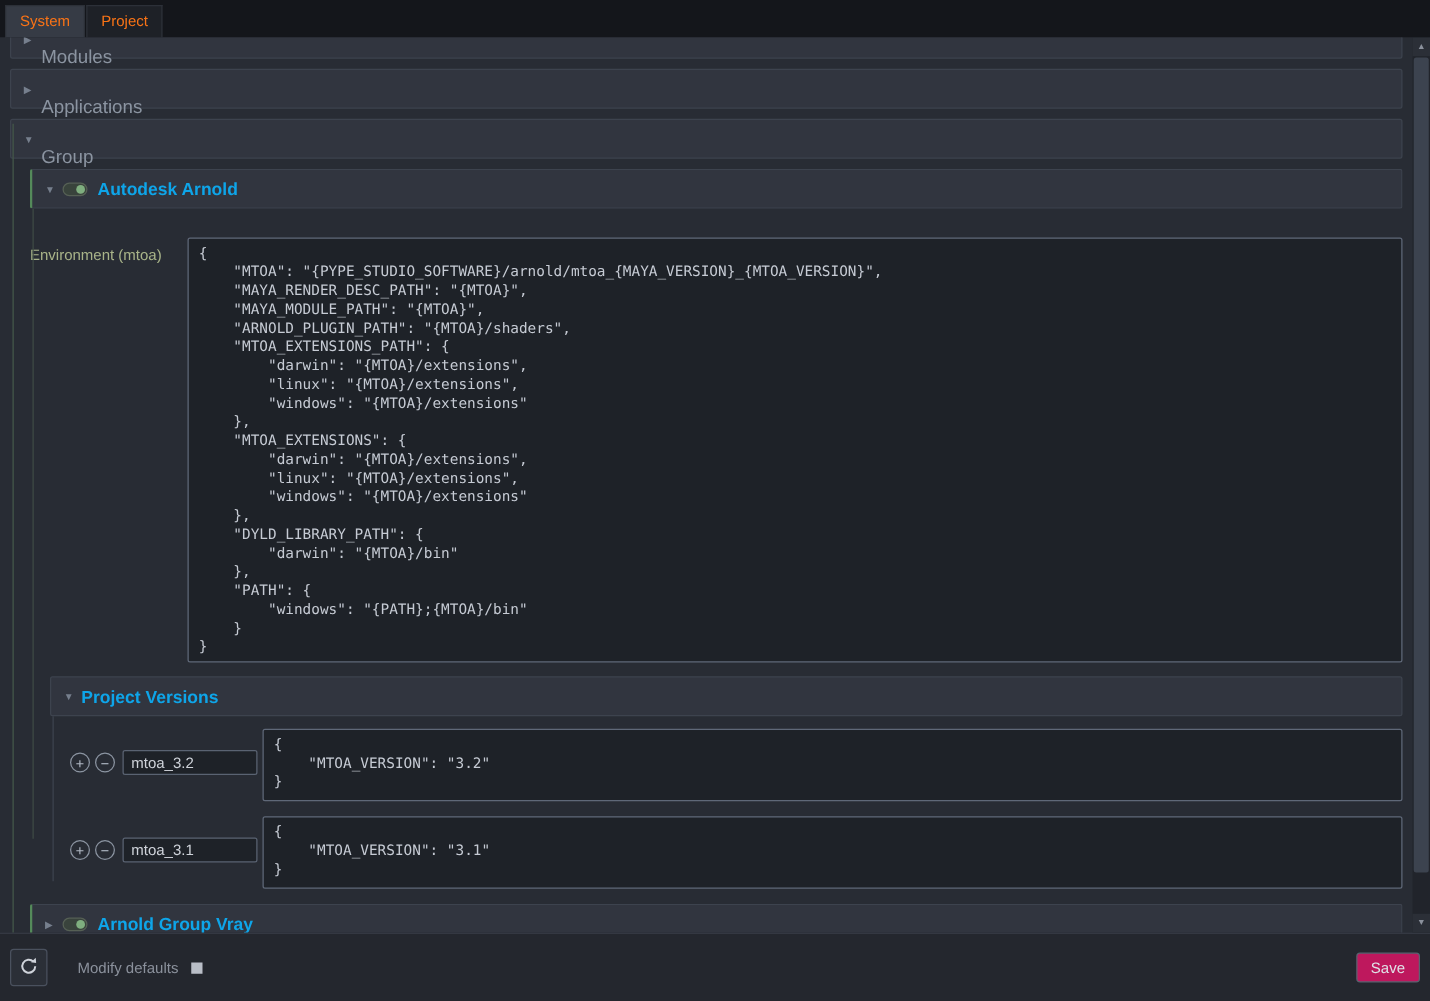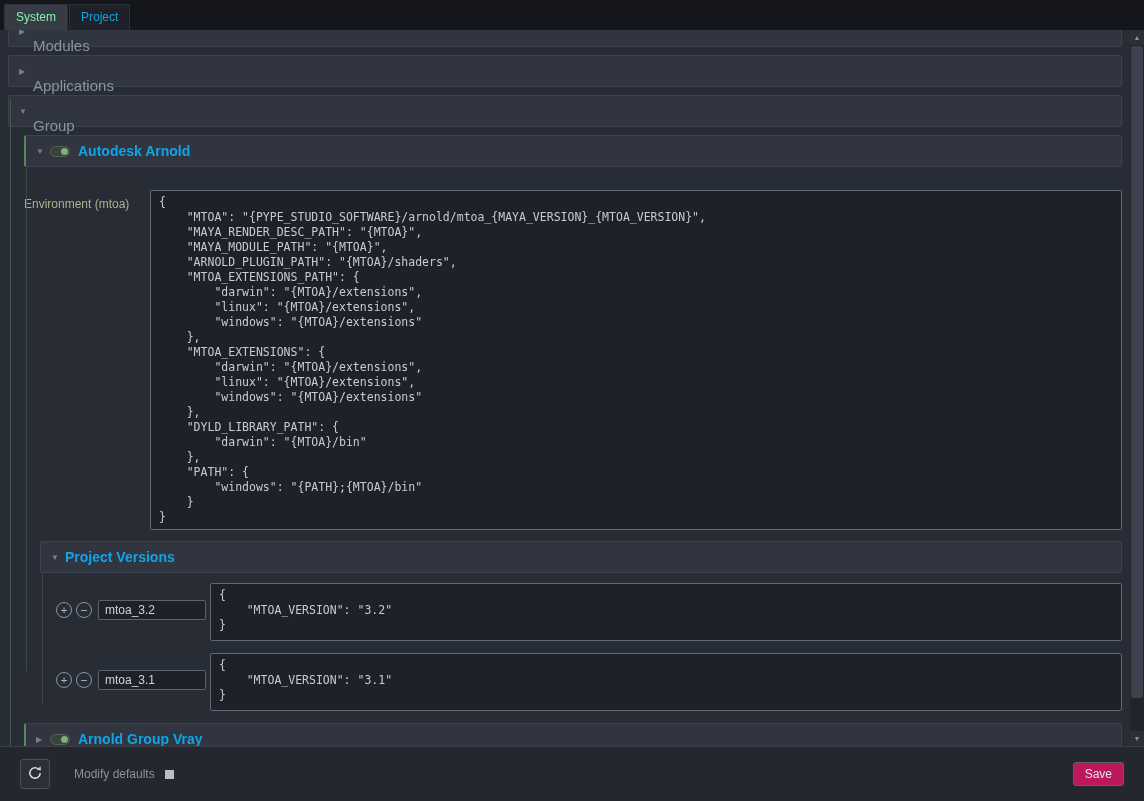--- a/index.html
+++ b/index.html
@@ -11,24 +11,24 @@
     color:#aeb6c2;
   }
   .window { display:flex; flex-direction:column; width:100%; height:100%; }
 
   
   .tabbar {
     height:30px; background:#14161b; display:flex; align-items:flex-end;
     padding-left:4px; flex:none;
   }
   .tab {
-    padding:5px 11px 6px; font-size:12px; color:#0ea5e9; background:#1e2127;
+    padding:5px 11px 6px; font-size:12px; color:#f97316; background:#1e2127;
     border:1px solid #2c3038; border-bottom:none; margin-right:1px; cursor:pointer;
   }
-  .tab.active { background:#363b45; color:#86efac; }
+  .tab.active { background:#363b45; color:#f97316; }
 
   
   .content { position:relative; flex:1; background:#282c34; overflow:hidden; }
   .content-inner { position:absolute; top:-15px; left:8px; right:22px; }
 
   .sec-header {
     height:32px; background:#31353f; border:1px solid #3d434e; border-radius:2px;
     display:flex; align-items:center; padding:0 10px; margin-bottom:8px; cursor:pointer;
   }
   .sec-arrow { font-size:8px; color:#767f8d; width:14px; flex:none; }
@@ -93,21 +93,21 @@
   .scroll-arrow.up { top:0; }
   .scroll-arrow.down { bottom:0; }
   .scroll-thumb {
     position:absolute; left:1px; top:16px; width:12px; height:652px;
     background:#3c434f; border-radius:2px; cursor:grab;
   }
 
   
   .footer {
     flex:none; height:55px; border-top:1px solid #3a3f4a; background:#24272e;
-    display:flex; align-items:center; padding:0 20px;
+    display:flex; align-items:center; padding:0 8px;
   }
   .refresh-btn {
     width:30px; height:30px; border:1px solid #4a515e; border-radius:3px;
     background:#2b2f37; display:flex; align-items:center; justify-content:center;
     cursor:pointer; padding:0;
   }
   .modify-label { margin-left:24px; font-size:12px; color:#8b919c; }
   .modified-square { display:inline-block; width:9px; height:9px; background:#b9bec7; margin-left:10px; }
   .save-btn {
     margin-left:auto; padding:4px 11px; background:#be185d; border:1px solid #5a6270;

